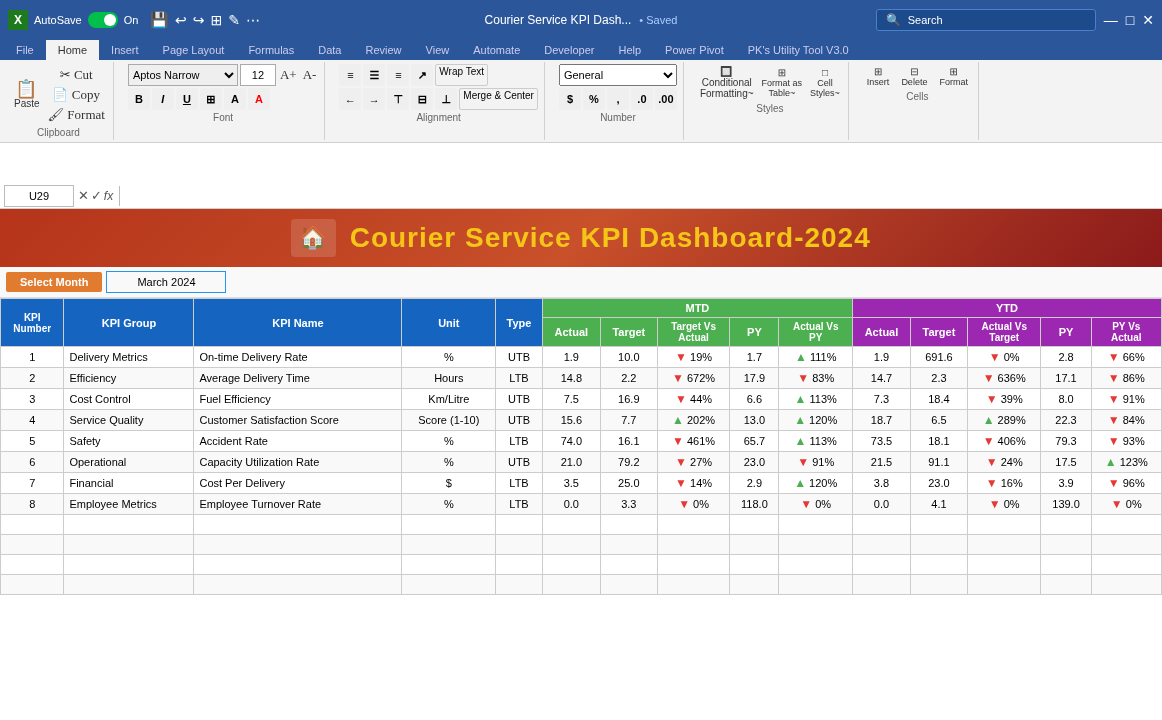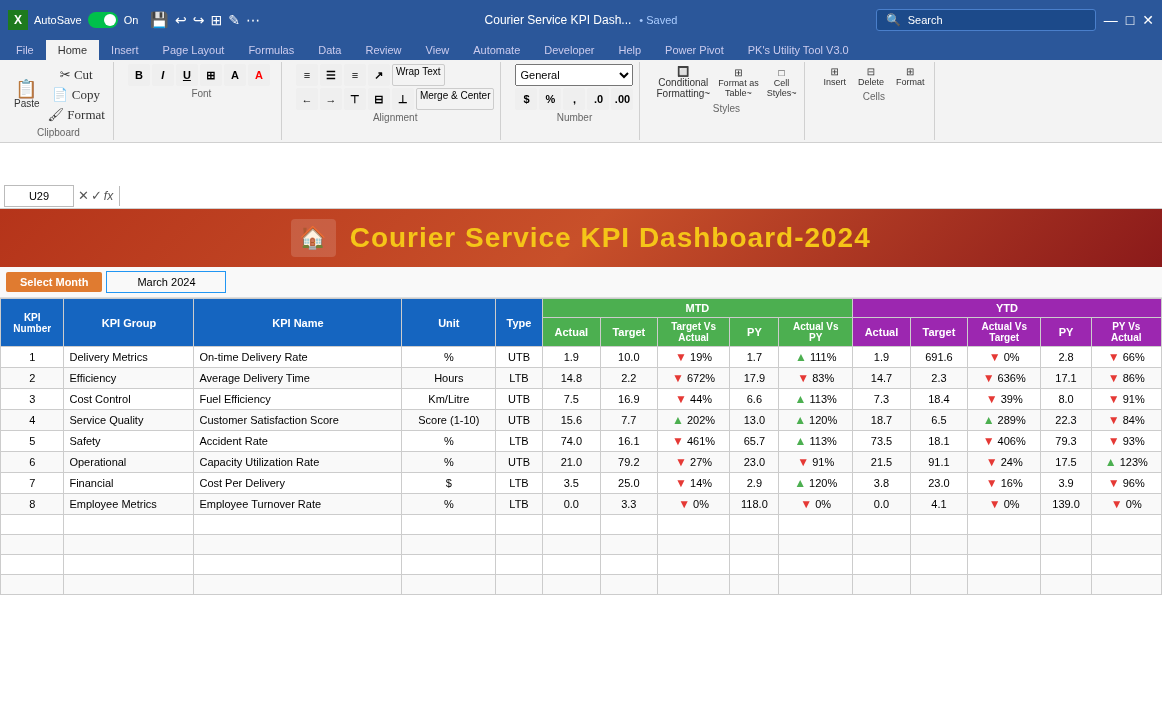--- a/index.html
+++ b/index.html
@@ -138,20 +138,28 @@
           <button class="ribbon-btn-small">✂ Cut</button>
           <button class="ribbon-btn-small">📄 Copy</button>
           <button class="ribbon-btn-small">🖌 Format</button>
         </div>
       </div>
       <div class="ribbon-group-label">Clipboard</div>
     </div>
 
     <div class="ribbon-group" style="min-width:160px;">
       <div style="display:flex;flex-direction:column;gap:2px;width:100%;">
+        <div style="display:flex;gap:2px;align-items:center;">
+          <select class="font-selector">
+            <option>Aptos Narrow</option>
+          </select>
+          <input class="font-size-input" type="text" value="12" style="">
+          <button class="ribbon-btn-small">A+</button>
+          <button class="ribbon-btn-small">A-</button>
+        </div>
         <div style="display:flex;gap:2px;align-items:center;">
           <button class="fmt-btn" style="font-weight:bold;">B</button>
           <button class="fmt-btn" style="font-style:italic;">I</button>
           <button class="fmt-btn" style="text-decoration:underline;">U</button>
           <button class="fmt-btn">⊞</button>
           <button class="fmt-btn">A</button>
           <button class="fmt-btn" style="color:red;">A</button>
         </div>
       </div>
       <div class="ribbon-group-label">Font</div>

